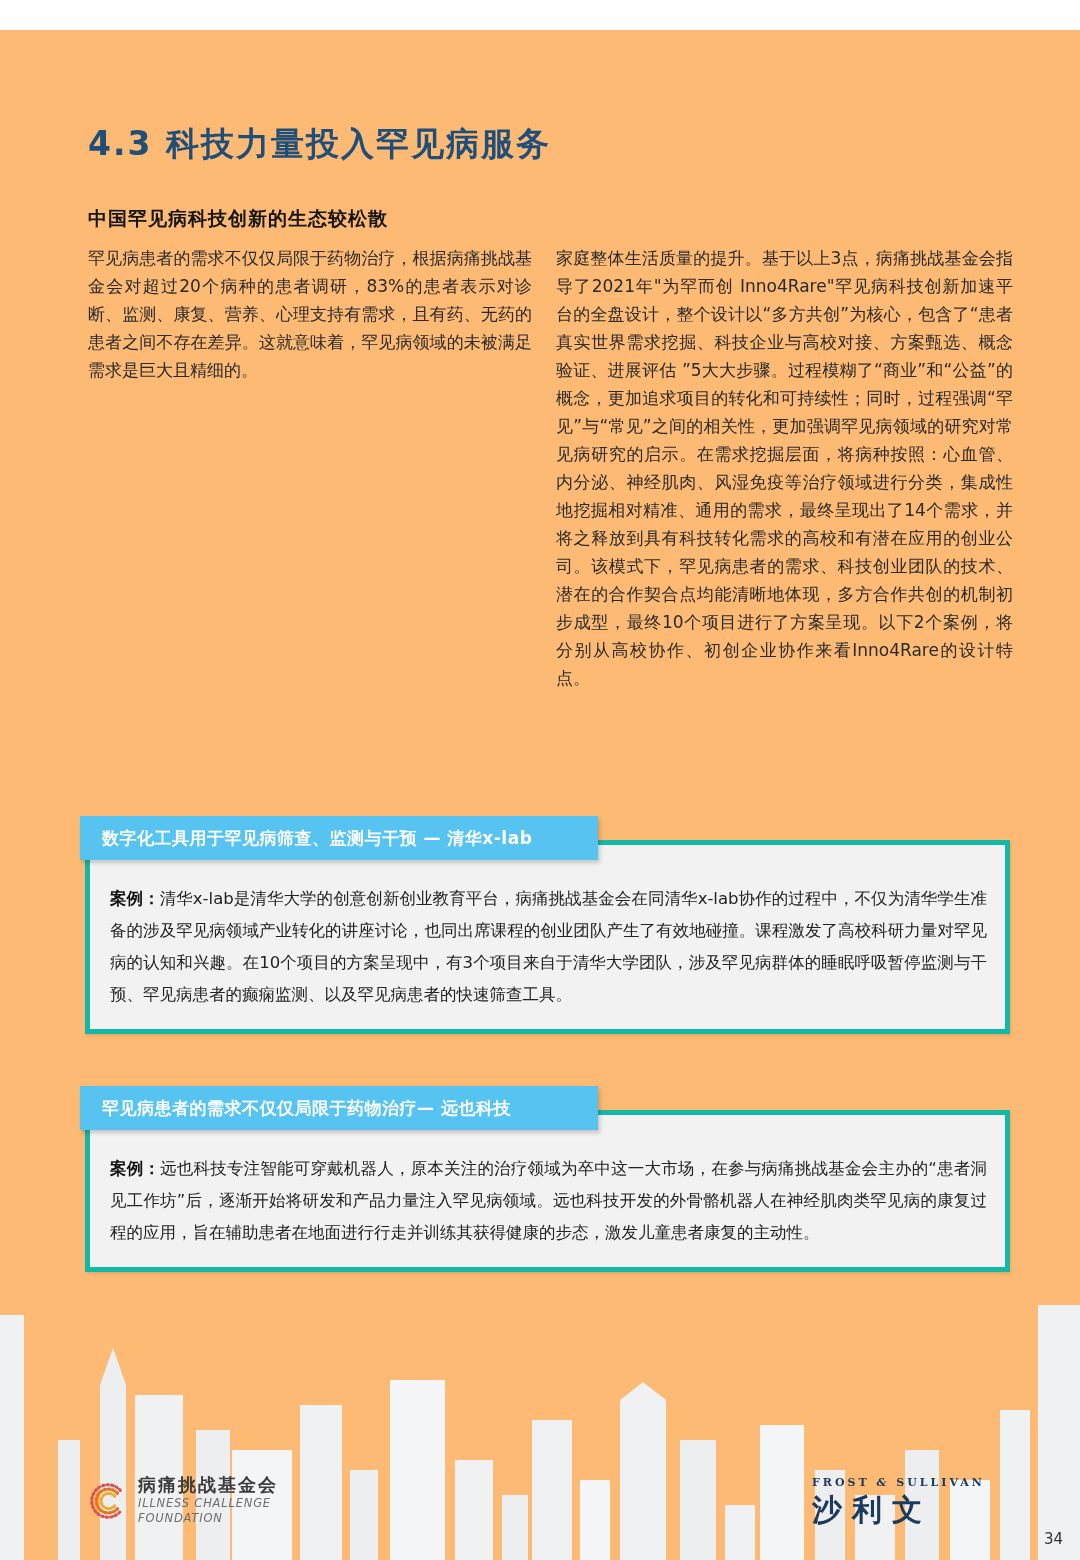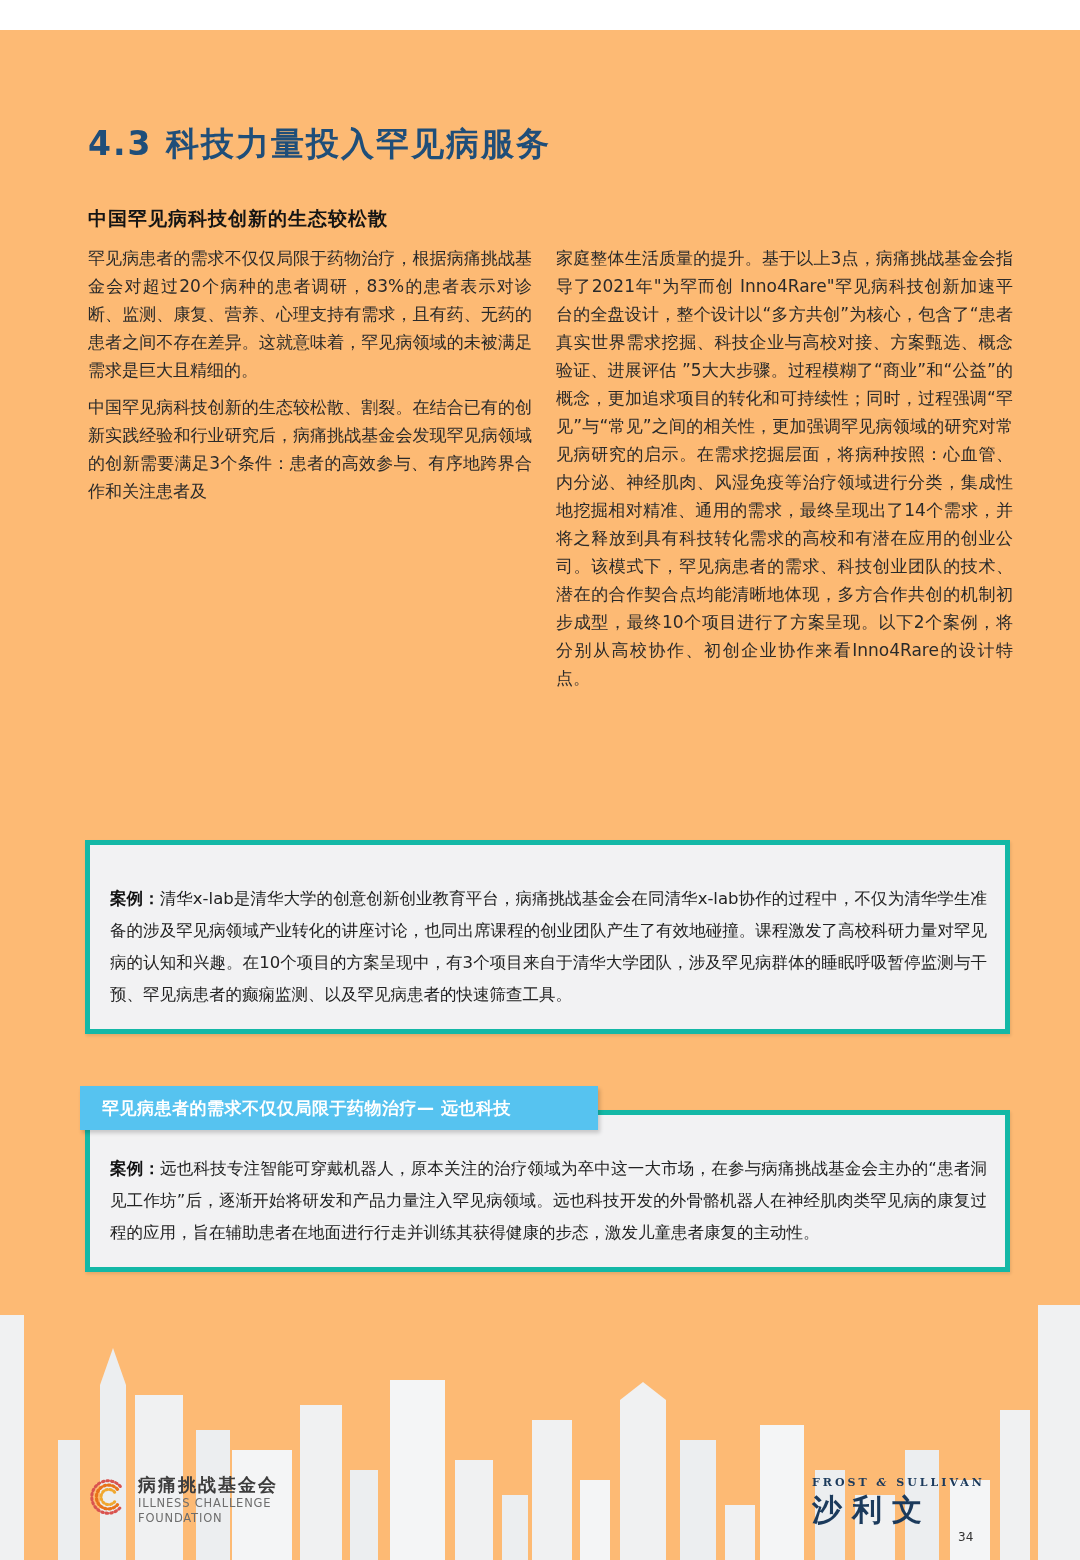--- a/index.html
+++ b/index.html
@@ -50,29 +50,29 @@
     background:#56C3F0;
     box-shadow:2px 3px 4px rgba(0,0,0,0.18);
     color:#ffffff;font-size:17px;font-weight:bold;
     line-height:44px;padding-left:22px;
     letter-spacing:0.5px;
     white-space:nowrap;
   }
   .case-box .body p{margin:0;}
   .case-box .body b{color:#111;}
   
-  .footer-icf{left:86px;top:1444px;z-index:3;display:flex;align-items:flex-start;}
+  .footer-icf{left:86px;top:1444px;z-index:3;display:flex;align-items:center;}
   .footer-icf .mark{width:42px;height:42px;margin-right:10px;margin-top:2px;}
   .icf-cn{font-size:18px;font-weight:bold;color:#3d3d3d;letter-spacing:2px;line-height:22px;}
-  .icf-en{font-size:11.5px;color:#6d6d6d;letter-spacing:0.8px;line-height:15px;}
+  .icf-en{font-size:11.5px;color:#6d6d6d;letter-spacing:0.8px;line-height:15px;font-style:italic;}
   .footer-fs{left:812px;top:1446px;width:190px;z-index:3;color:#1B3A5C;}
   .fs-en{font-size:11px;font-weight:bold;letter-spacing:3px;line-height:14px;font-family:"DejaVu Serif","Liberation Serif",serif;}
   .fs-amp{font-style:italic;}
   .fs-cn{font-size:30px;font-weight:bold;letter-spacing:10px;line-height:36px;margin-top:2px;font-family:Liberation Serif, serif;}
-  .page-number{left:958px;top:1500px;z-index:3;font-size:12px;color:#333;}
+  .page-number{left:1044px;top:1500px;z-index:3;font-size:15px;color:#333;}
 </style>
 </head>
 <body>
 
 <div class="page">
 
   <svg class="layer skyline" viewBox="0 0 1080 300" preserveAspectRatio="none" aria-hidden="true">
     <rect x="0" y="25" width="24" height="275" fill="#F0F1F2"></rect>
     <rect x="58" y="150" width="22" height="150" fill="#ECEEF0"></rect>
     <polygon points="100,300 100,95 113,58 126,95 126,300" fill="#ECEEF0"></polygon>
@@ -96,30 +96,30 @@
     <rect x="950" y="190" width="40" height="110" fill="#F4F5F6"></rect>
     <rect x="1000" y="120" width="30" height="180" fill="#F0F1F2"></rect>
     <rect x="1038" y="15" width="42" height="285" fill="#F0F1F2"></rect>
   </svg>
 
   <div class="layer doc-title">4.3 科技力量投入罕见病服务</div>
   <div class="layer section-heading">中国罕见病科技创新的生态较松散</div>
 
   <div class="layer col col-left">
     <p>罕见病患者的需求不仅仅局限于药物治疗，根据病痛挑战基金会对超过20个病种的患者调研，83%的患者表示对诊断、监测、康复、营养、心理支持有需求，且有药、无药的患者之间不存在差异。这就意味着，罕见病领域的未被满足需求是巨大且精细的。</p>
-    <p>中国罕见病科技创新的生态较松散、割裂。在结合已有的创新实践经验和行业研究后，病痛挑战基金会发现罕见病领域的创新需要满足3个条件：患者的高效参与、有序地跨界合作和关注患者及</p>
   </div>
   <div class="layer col col-right">
     <p>家庭整体生活质量的提升。基于以上3点，病痛挑战基金会指导了2021年"为罕而创 Inno4Rare"罕见病科技创新加速平台的全盘设计，整个设计以“多方共创”为核心，包含了“患者真实世界需求挖掘、科技企业与高校对接、方案甄选、概念验证、进展评估 ”5大大步骤。过程模糊了“商业”和“公益”的概念，更加追求项目的转化和可持续性；同时，过程强调“罕见”与“常见”之间的相关性，更加强调罕见病领域的研究对常见病研究的启示。在需求挖掘层面，将病种按照：心血管、内分泌、神经肌肉、风湿免疫等治疗领域进行分类，集成性地挖掘相对精准、通用的需求，最终呈现出了14个需求，并将之释放到具有科技转化需求的高校和有潜在应用的创业公司。该模式下，罕见病患者的需求、科技创业团队的技术、潜在的合作契合点均能清晰地体现，多方合作共创的机制初步成型，最终10个项目进行了方案呈现。以下2个案例，将分别从高校协作、初创企业协作来看Inno4Rare的设计特点。</p>
   </div>
 
   <div class="layer case-box" style="top:786px;height:205px;">
     <div class="body">
       <p><b>案例：</b><span>清华x-lab是清华大学的创意创新创业教育平台，病痛挑战基金会在同清华x-lab协作的过程中，不仅为清华学生准备的涉及罕见病领域产业转化的讲座讨论，也同出席课程的创业团队产生了有效地碰撞。课程激发了高校科研力量对罕见病的认知和兴趣。在10个项目的方案呈现中，有3个项目来自于清华大学团队，涉及罕见病群体的睡眠呼吸暂停监测与干预、罕见病患者的癫痫监测、以及罕见病患者的快速筛查工具。</span></p>
     </div>
+    <div class="bar">数字化工具用于罕见病筛查、监测与干预 — 清华x-lab</div>
   </div>
 
   <div class="layer case-box" style="top:1056px;height:180px;">
     <div class="body">
       <p><b>案例：</b><span>远也科技专注智能可穿戴机器人，原本关注的治疗领域为卒中这一大市场，在参与病痛挑战基金会主办的“患者洞见工作坊”后，逐渐开始将研发和产品力量注入罕见病领域。远也科技开发的外骨骼机器人在神经肌肉类罕见病的康复过程的应用，旨在辅助患者在地面进行行走并训练其获得健康的步态，激发儿童患者康复的主动性。</span></p>
     </div>
     <div class="bar">罕见病患者的需求不仅仅局限于药物治疗— 远也科技</div>
   </div>
 
   <div class="layer footer-icf">

